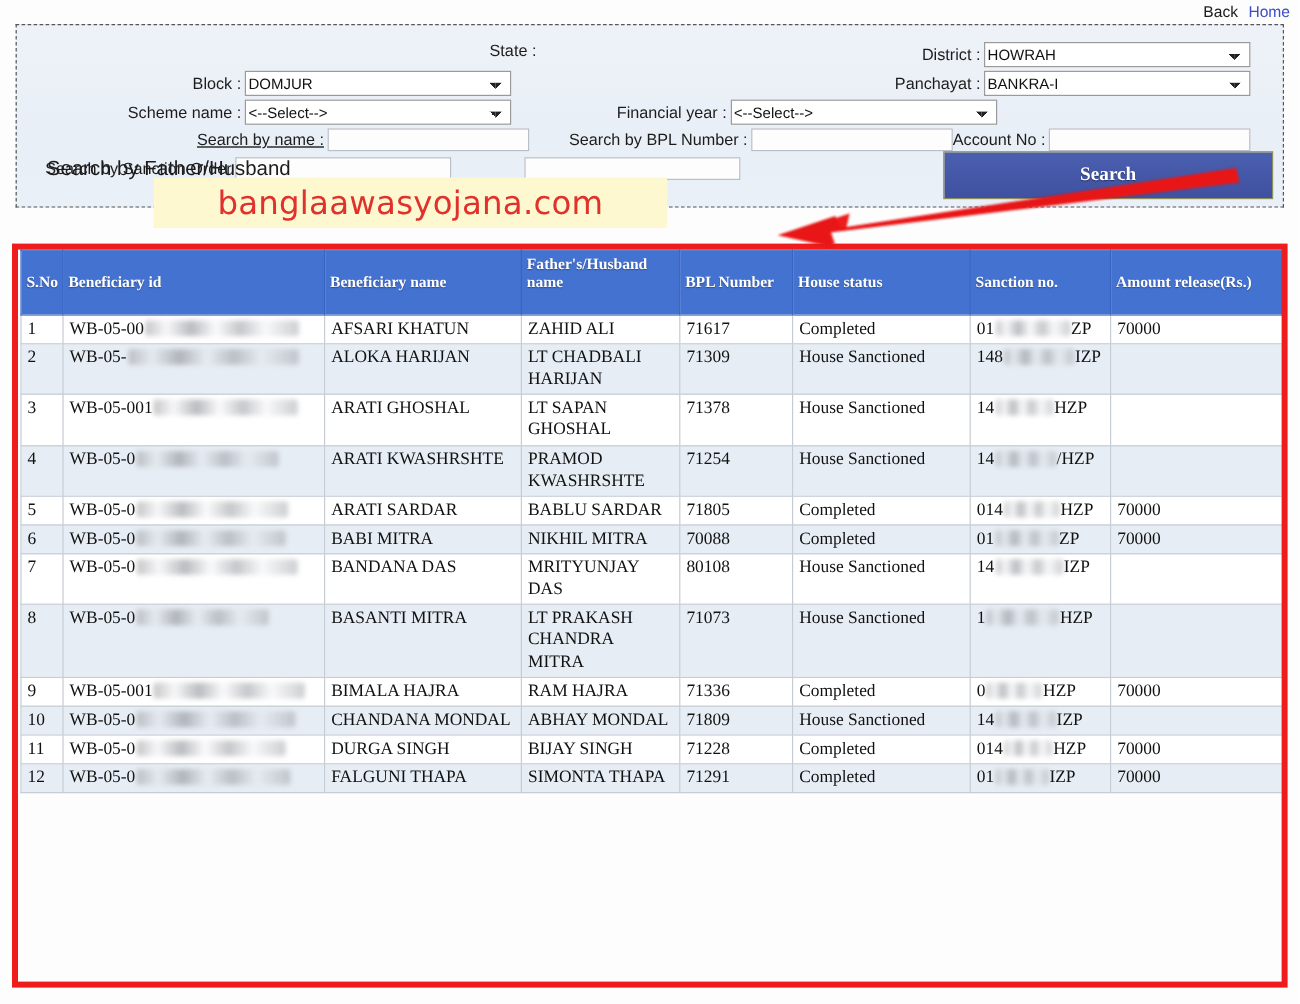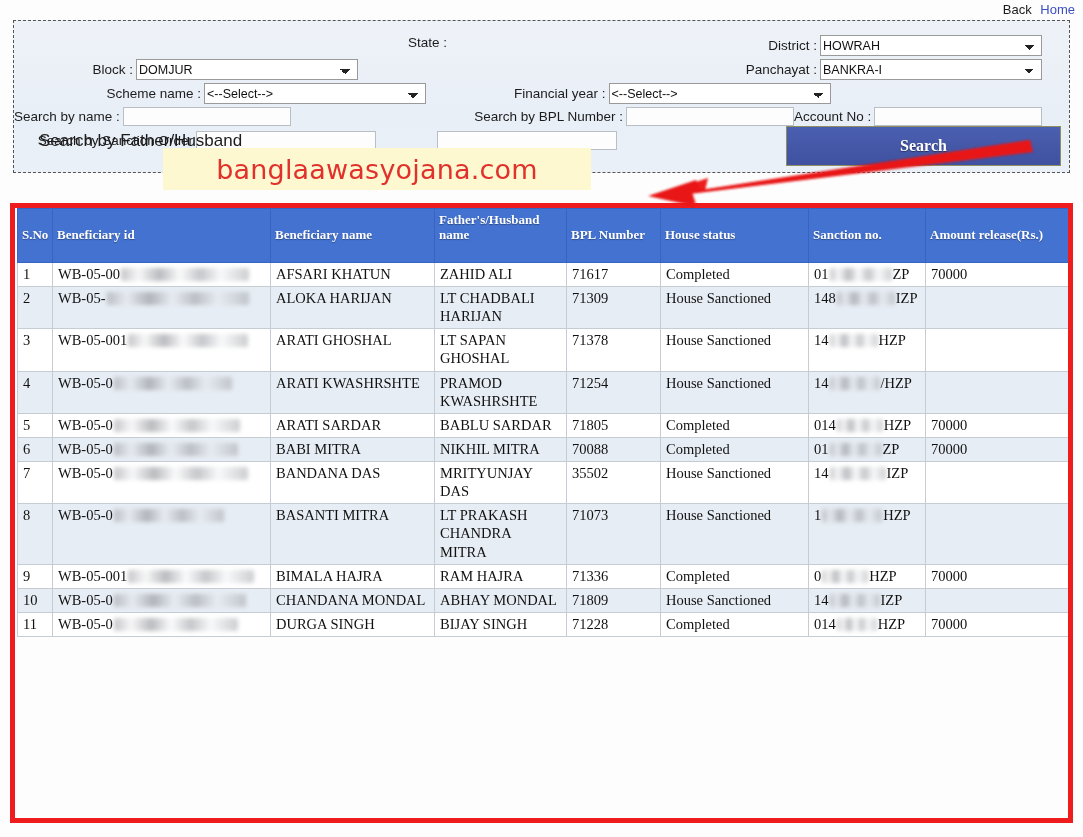--- a/index.html
+++ b/index.html
@@ -70,27 +70,27 @@
     font-size: 12.5px;
     font-family: "Liberation Sans", sans-serif;
     border: 1px solid #b9bfc6;
     background: #fdfdfd;
     color: #111;
     padding: 0 3px;
   }
 
   
   .r-state     { left: 0px;   top: 14px;  width: 412px; justify-content: flex-end; margin-left: 24px; }
-  .r-block     { left: 0px;   top: 38px;  width: 344px; justify-content: flex-end; }
+  .r-block     { left: 0px;   top: 38px;  width: 412px; justify-content: flex-end; }
   .r-scheme    { left: 0px;   top: 62px;  width: 412px; justify-content: flex-end; }
   .r-district  { left: 500px; top: 14px;  width: 528px; justify-content: flex-end; }
   .r-panchayat { left: 500px; top: 38px;  width: 528px; justify-content: flex-end; }
   .r-finyear   { left: 500px; top: 62px;  width: 528px; justify-content: flex-start; }
 
-  .r-name      { left: 0px;   top: 86px;  width: 427px; justify-content: flex-start; }
+  .r-name      { left: 0px;   top: 86px;  width: 427px; justify-content: flex-end; text-decoration: underline; }
   .r-bpl       { left: 400px; top: 86px;  width: 380px; justify-content: flex-end; }
   .r-acct      { left: 780px; top: 86px;  }
   .r-sanc      { left: 0px;   top: 110px; width: 362px; justify-content: flex-end; }
   .r-fathertxt { left: 423px; top: 110px; }
 
   .fathwrap { position: absolute; left: 25px; top: 110px; width: 355px; }
   .fath-l1 { font-size: 17px; color:#1c1c1c; text-align:left; white-space: nowrap;}
   .fath-l2 { position:absolute; left: 0; top: 25px; width: 355px; font-size: 13.5px; color:#1c1c1c; text-align:right; }
 
   .searchbtn {
@@ -111,21 +111,20 @@
   
   .watermark {
     position: absolute;
     left: 128px; top: 148px;
     width: 428px; height: 42px;
     background: #fdf8cf;
     display: flex;
     align-items: center;
     justify-content: center;
     z-index: 20;
-    margin-left: 35px;
   }
   .watermark span {
     color: #e0312c;
     font-family: "DejaVu Sans", sans-serif;
     font-size: 27px;
     letter-spacing: 0.2px;
   }
 
   
   .arrow { position: absolute; left: 630px; top: 128px; z-index: 22; pointer-events:none; }
@@ -380,21 +379,21 @@
             <td>70088</td>
             <td>Completed</td>
             <td>01<span class="blur" style="width: 52px;"></span>ZP</td>
             <td>70000</td>
           </tr>
           <tr class="odd">
             <td>7</td>
             <td>WB-05-0<span class="blur" style="width: 134px;"></span></td>
             <td>BANDANA DAS</td>
             <td>MRITYUNJAY DAS</td>
-            <td>35502</td>
+            <td>80108</td>
             <td>House Sanctioned</td>
             <td>14<span class="blur" style="width: 56px;"></span>IZP</td>
             <td></td>
           </tr>
           <tr class="even">
             <td>8</td>
             <td>WB-05-0<span class="blur" style="width: 110px;"></span></td>
             <td>BASANTI MITRA</td>
             <td>LT PRAKASH CHANDRA MITRA</td>
             <td>71073</td>
@@ -425,17 +424,27 @@
           <tr class="odd">
             <td>11</td>
             <td>WB-05-0<span class="blur" style="width: 124px;"></span></td>
             <td>DURGA SINGH</td>
             <td>BIJAY SINGH</td>
             <td>71228</td>
             <td>Completed</td>
             <td>014<span class="blur" style="width: 40px;"></span>HZP</td>
             <td>70000</td>
           </tr>
+          <tr class="even">
+            <td>12</td>
+            <td>WB-05-0<span class="blur" style="width: 128px;"></span></td>
+            <td>FALGUNI THAPA</td>
+            <td>SIMONTA THAPA</td>
+            <td>71291</td>
+            <td>Completed</td>
+            <td>01<span class="blur" style="width: 44px;"></span>IZP</td>
+            <td>70000</td>
+          </tr>
         </tbody>
     </table>
   </div>
 
 </div>
 
 </body></html>

